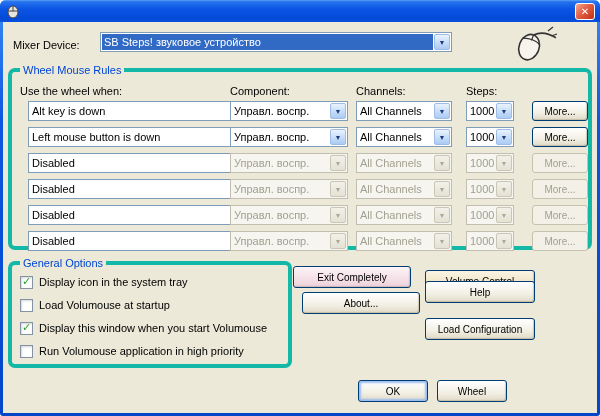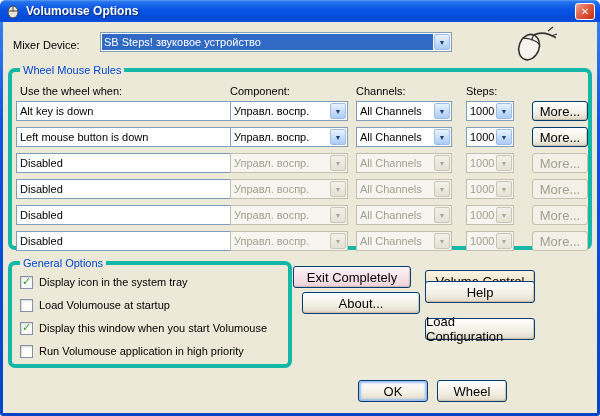--- a/index.html
+++ b/index.html
@@ -20,22 +20,22 @@
   .combo{position:absolute;top:0;height:20px;background:#fff;border:1px solid #7F9DB9;display:flex;align-items:center;padding:1px 18px 1px 1px}
   .cv{flex:1;padding:1px 2px;line-height:14px;white-space:nowrap;overflow:hidden}
   .cv.hl{background:#316AC5;color:#fff}
   .dd{position:absolute;right:1px;top:1px;width:16px;height:16px;border:1px solid #9EBCE6;border-radius:2px;
       background:linear-gradient(180deg,#EAF3FD 0%,#CCE0FA 45%,#ABCBF3 100%);display:flex;align-items:center;justify-content:center}
   .arr{font-size:7px;color:#1C3E7B;line-height:1}
   .combo.off{border-color:#C2BFB0;background:#F6F5EF}
   .combo.off .cv{color:#A2A090}
   .combo.off .dd{border-color:#C9C6B6;background:linear-gradient(180deg,#F2F1E9,#E4E2D4)}
   .combo.off .arr{color:#ADAA9A}
-  .c1{left:4px;width:244px}.c2{left:218px;width:118px}.c3{left:344px;width:96px}.c4{left:454px;width:48px}
-  .btn{position:absolute;height:22px;border:1px solid #003C74;border-radius:3px;font-size:13px;color:#000;
+  .c1{left:16px;width:244px}.c2{left:218px;width:118px}.c3{left:344px;width:96px}.c4{left:454px;width:48px}
+  .btn{position:absolute;height:22px;border:1px solid #003C74;border-radius:3px;font-size:10px;color:#000;
        background:linear-gradient(180deg,#fff 0%,#F2EFE4 60%,#E0DAC6 100%);
        display:flex;align-items:center;justify-content:center;box-shadow:inset -1px -1px 1px rgba(158,146,112,.4);cursor:default}
   .btn.sm{height:20px}
   .m{left:520px;width:56px;top:0}
   .btn.off{border-color:#C5C2B0;background:#F3F1E7;color:#A2A090;box-shadow:none}
   .btn.pink{background:linear-gradient(180deg,#FCF4F7 0%,#F3DCE4 70%,#EDD0DA 100%)}
   .btn.tan{background:linear-gradient(180deg,#FAF4E4 0%,#F0E2C2 70%,#EADBB4 100%)}
   .btn.default{box-shadow:inset 0 0 2px 2px #9DBDF0,inset -1px -1px 1px rgba(158,146,112,.4)}
   .ck{position:absolute;display:flex;align-items:center;gap:6px;height:14px}
   .box{width:13px;height:13px;background:#fff;border:1px solid #8592A5;box-shadow:inset 1px 1px 2px rgba(120,120,110,.3);
@@ -48,21 +48,20 @@
 
 <div class="window">
   <div class="titlebar">
     <span style="display:flex;align-items:center">
       <svg width="16" height="15" viewBox="0 0 16 15">
         <ellipse cx="8" cy="8" rx="5" ry="6" fill="#E8E4DA" stroke="#444" stroke-width="1"></ellipse>
         <line x1="8" y1="2.5" x2="8" y2="7.5" stroke="#444" stroke-width="1"></line>
         <line x1="3.3" y1="7" x2="12.7" y2="7" stroke="#444" stroke-width="1"></line>
       </svg>
     </span>
-    <span class="title">Volumouse Options</span>
     <span class="close">
       <span>✕</span>
     </span>
   </div>
 
   <div class="content">
 
     <span class="lbl" style="left:10px;top:17px">Mixer Device:</span>
     <div class="combo" style="left:97px;top:10px;width:352px">
       <span class="cv hl">SB Steps! звуковое устройство</span>

